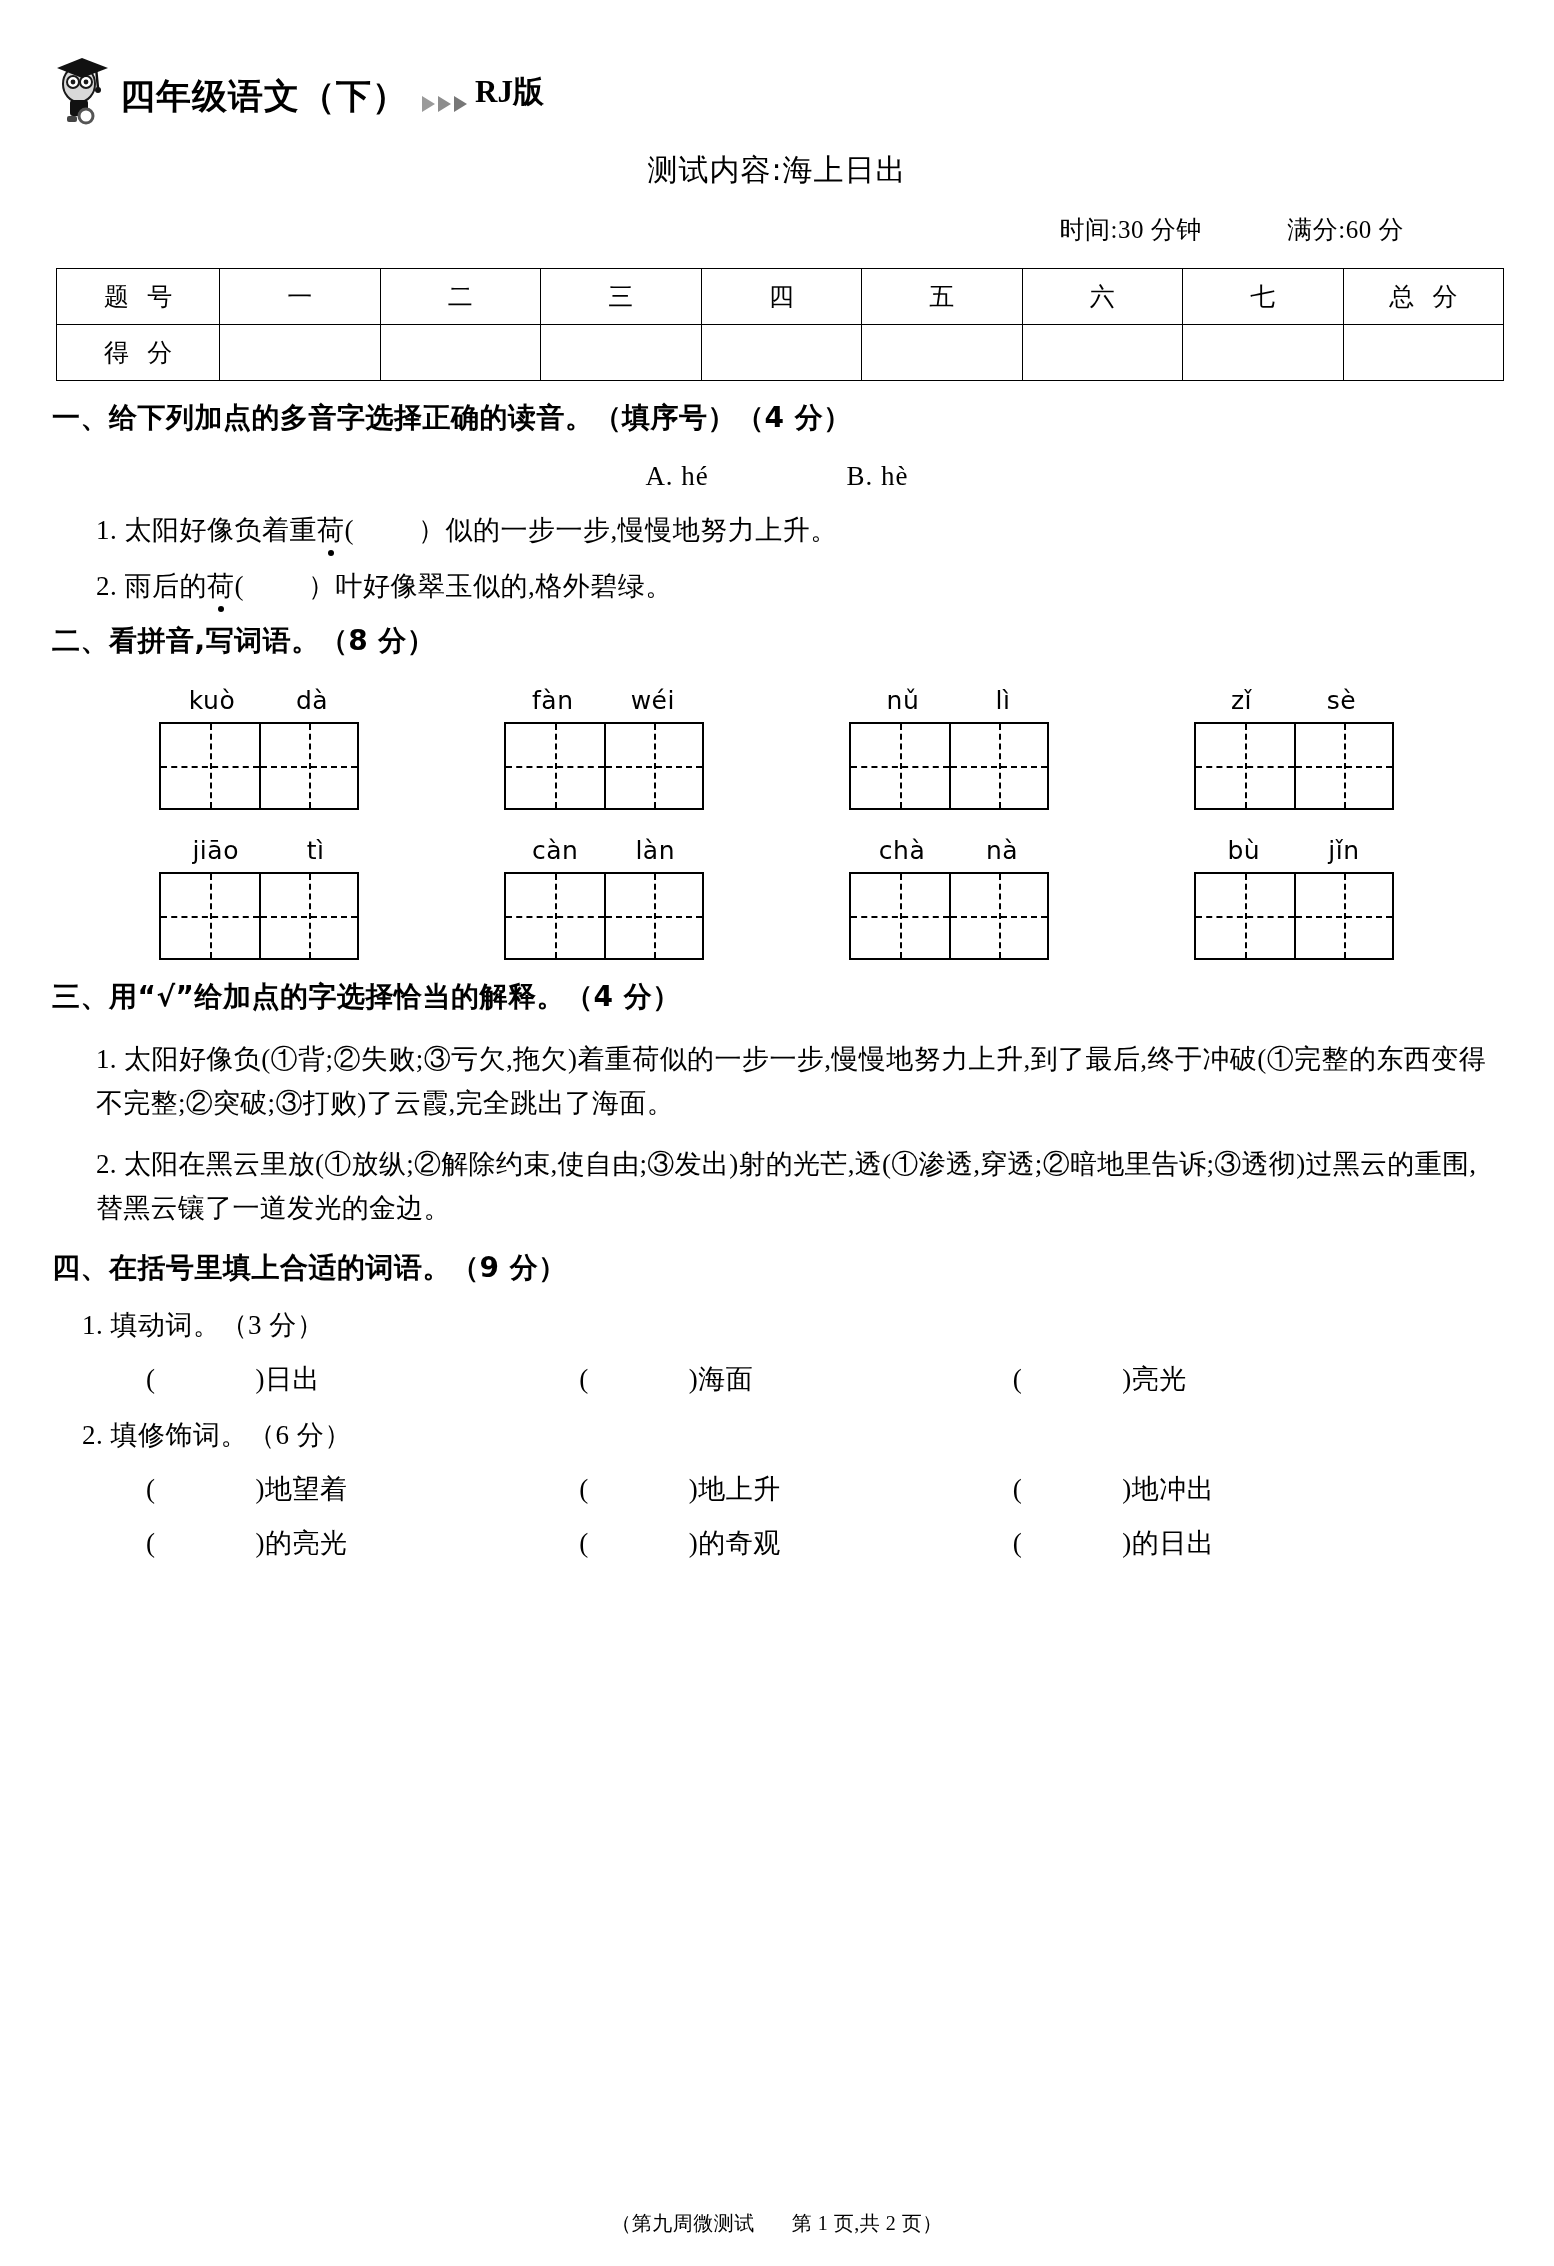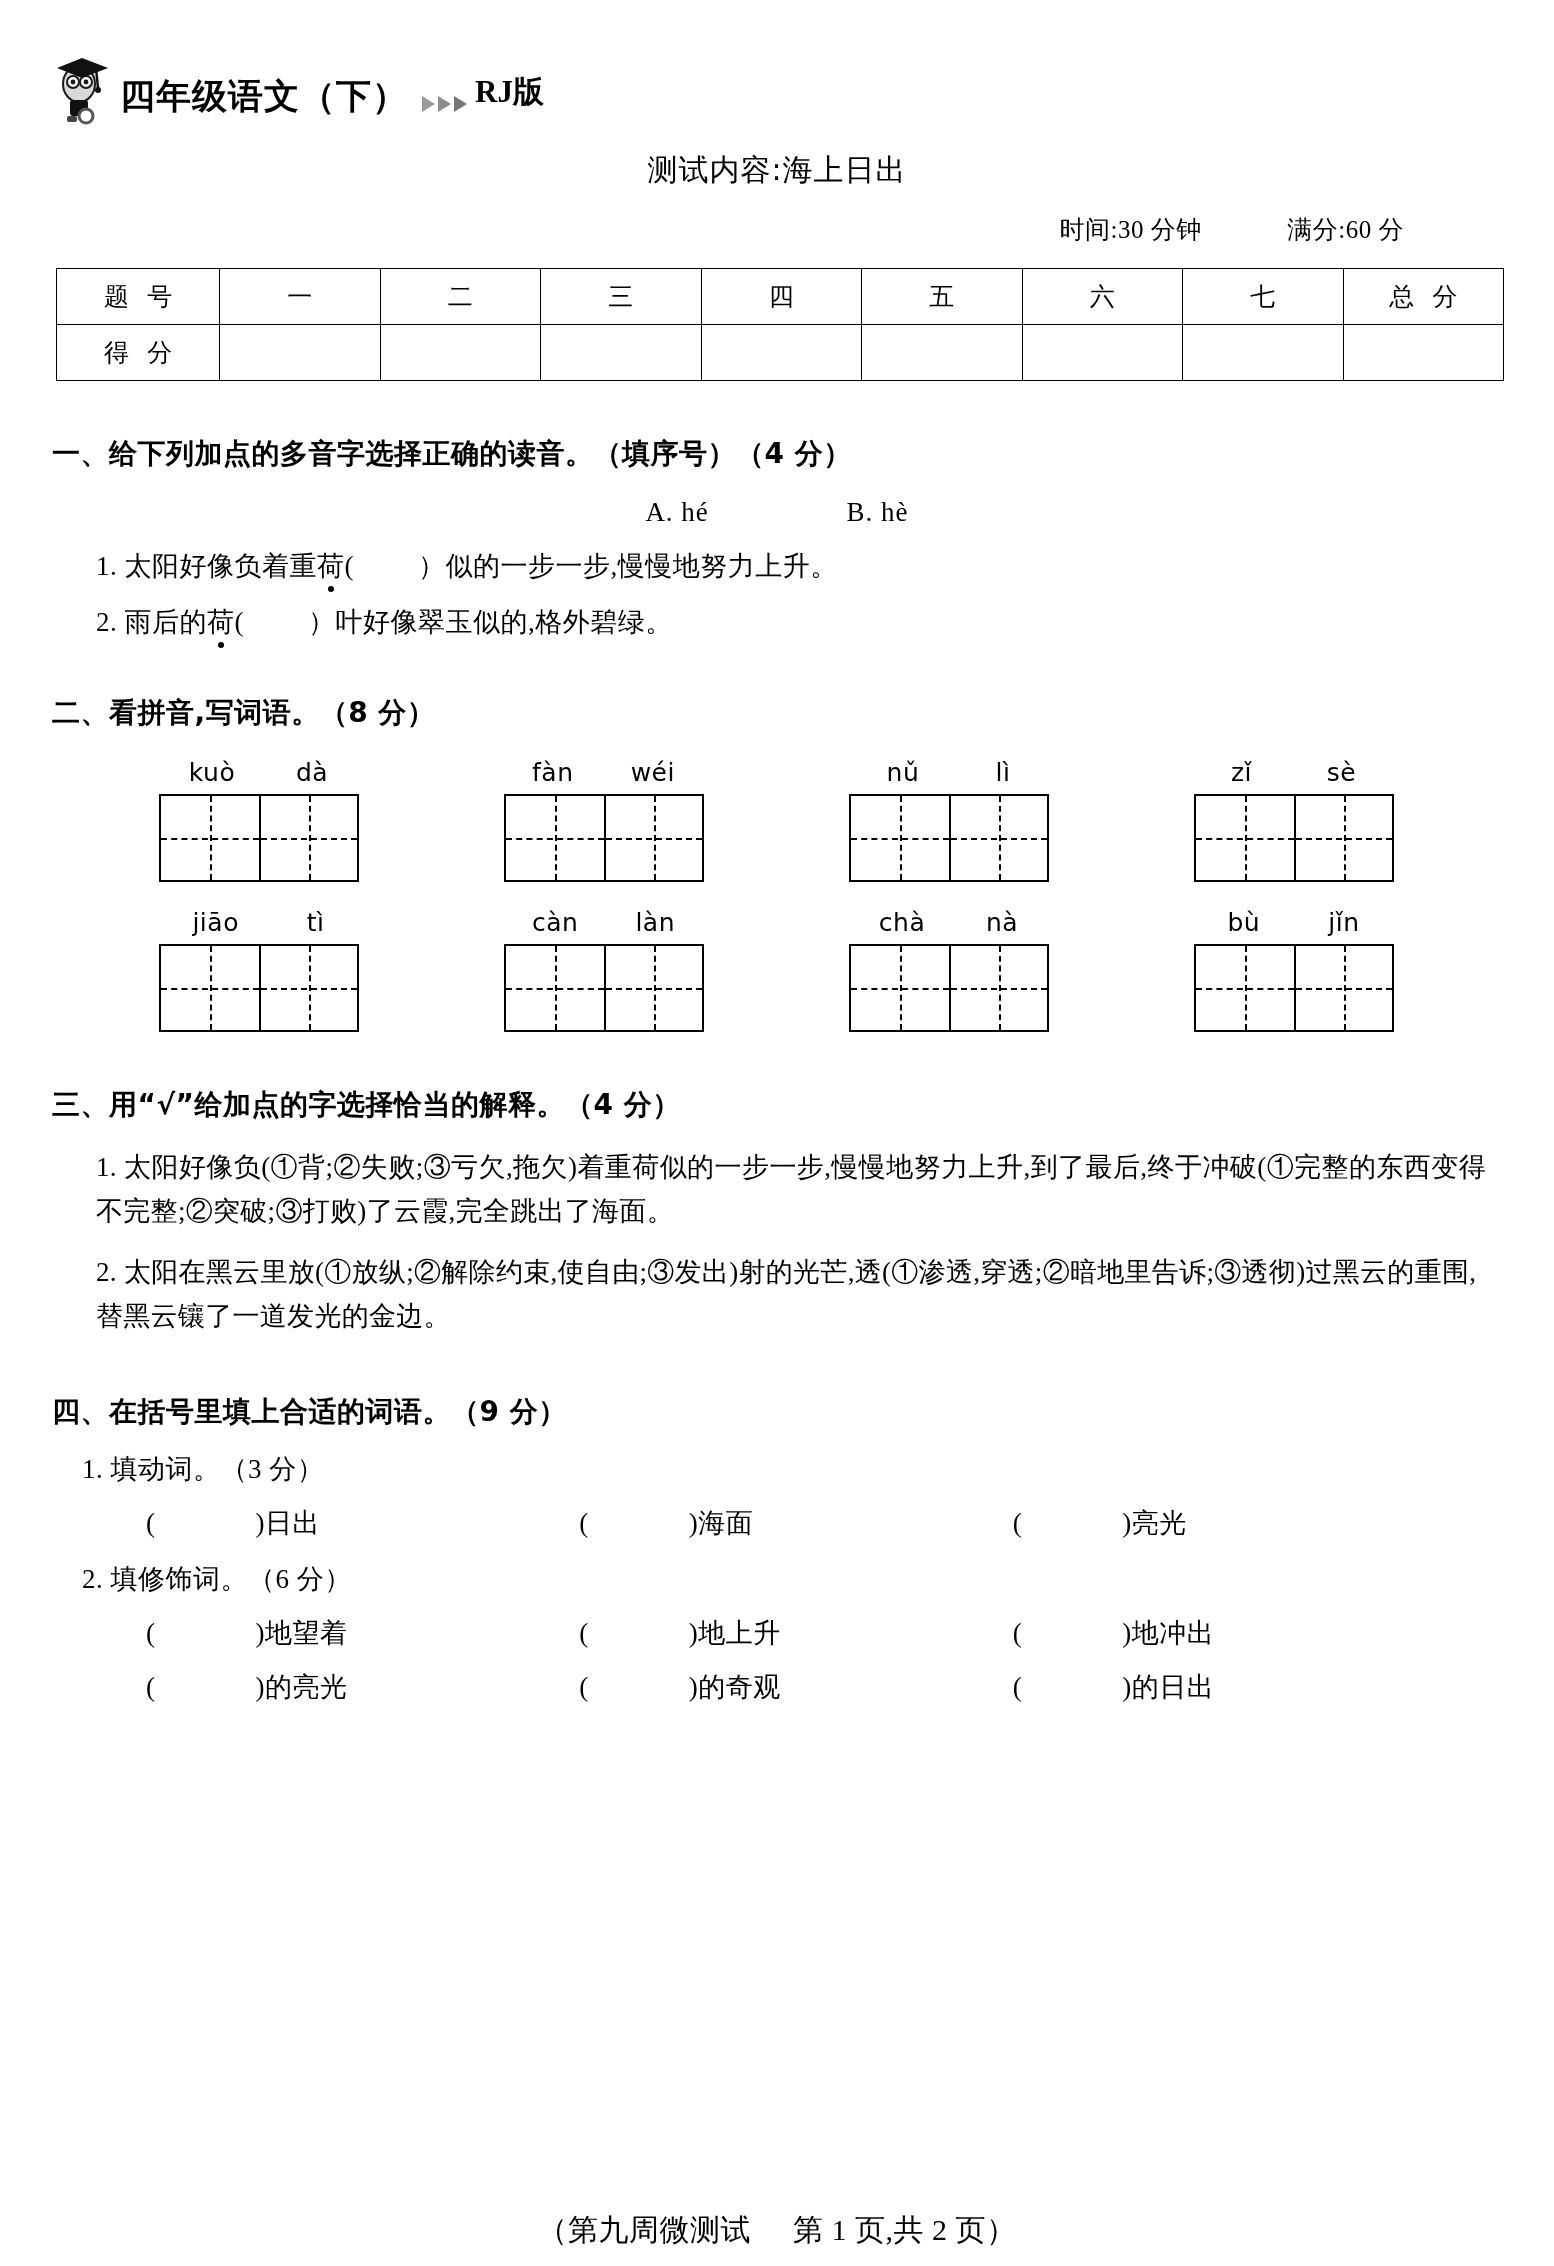--- a/index.html
+++ b/index.html
@@ -122,21 +122,21 @@
     letter-spacing: 6px;
     text-indent: 6px;
   }
   .score-table td.lbl { width: 160px; margin-left: 24px; }
 
   
   .sec-head {
     font-family: "DejaVu Sans", sans-serif;
     font-weight: 700;
     font-size: 28px;
-    margin: 54px 0 0 52px;
+    margin: 18px 0 0 52px;
     letter-spacing: 0.5px;
   }
   .opt-line {
     font-size: 27px;
     margin: 24px 0 0 0;
     text-align: center;
     letter-spacing: 1px;
   }
   .opt-line .o1 { margin-right: 130px; }
   .q-line {
@@ -235,21 +235,21 @@
   .fill-row .fc { width: 470px; }
   .paren { display:inline-block; }
   .paren .sp { display:inline-block; width: 100px; }
 
   
   .footer {
     position: absolute;
     left: 0; right: 0;
     top: 2162px;
     text-align: center;
-    font-size: 30px;
+    font-size: 20px;
     letter-spacing: 0.5px;
   }
   .footer .gap2 { display:inline-block; width: 26px; }
 </style>
 </head>
 <body>
 
 <div class="page">
 
   <div class="header">

